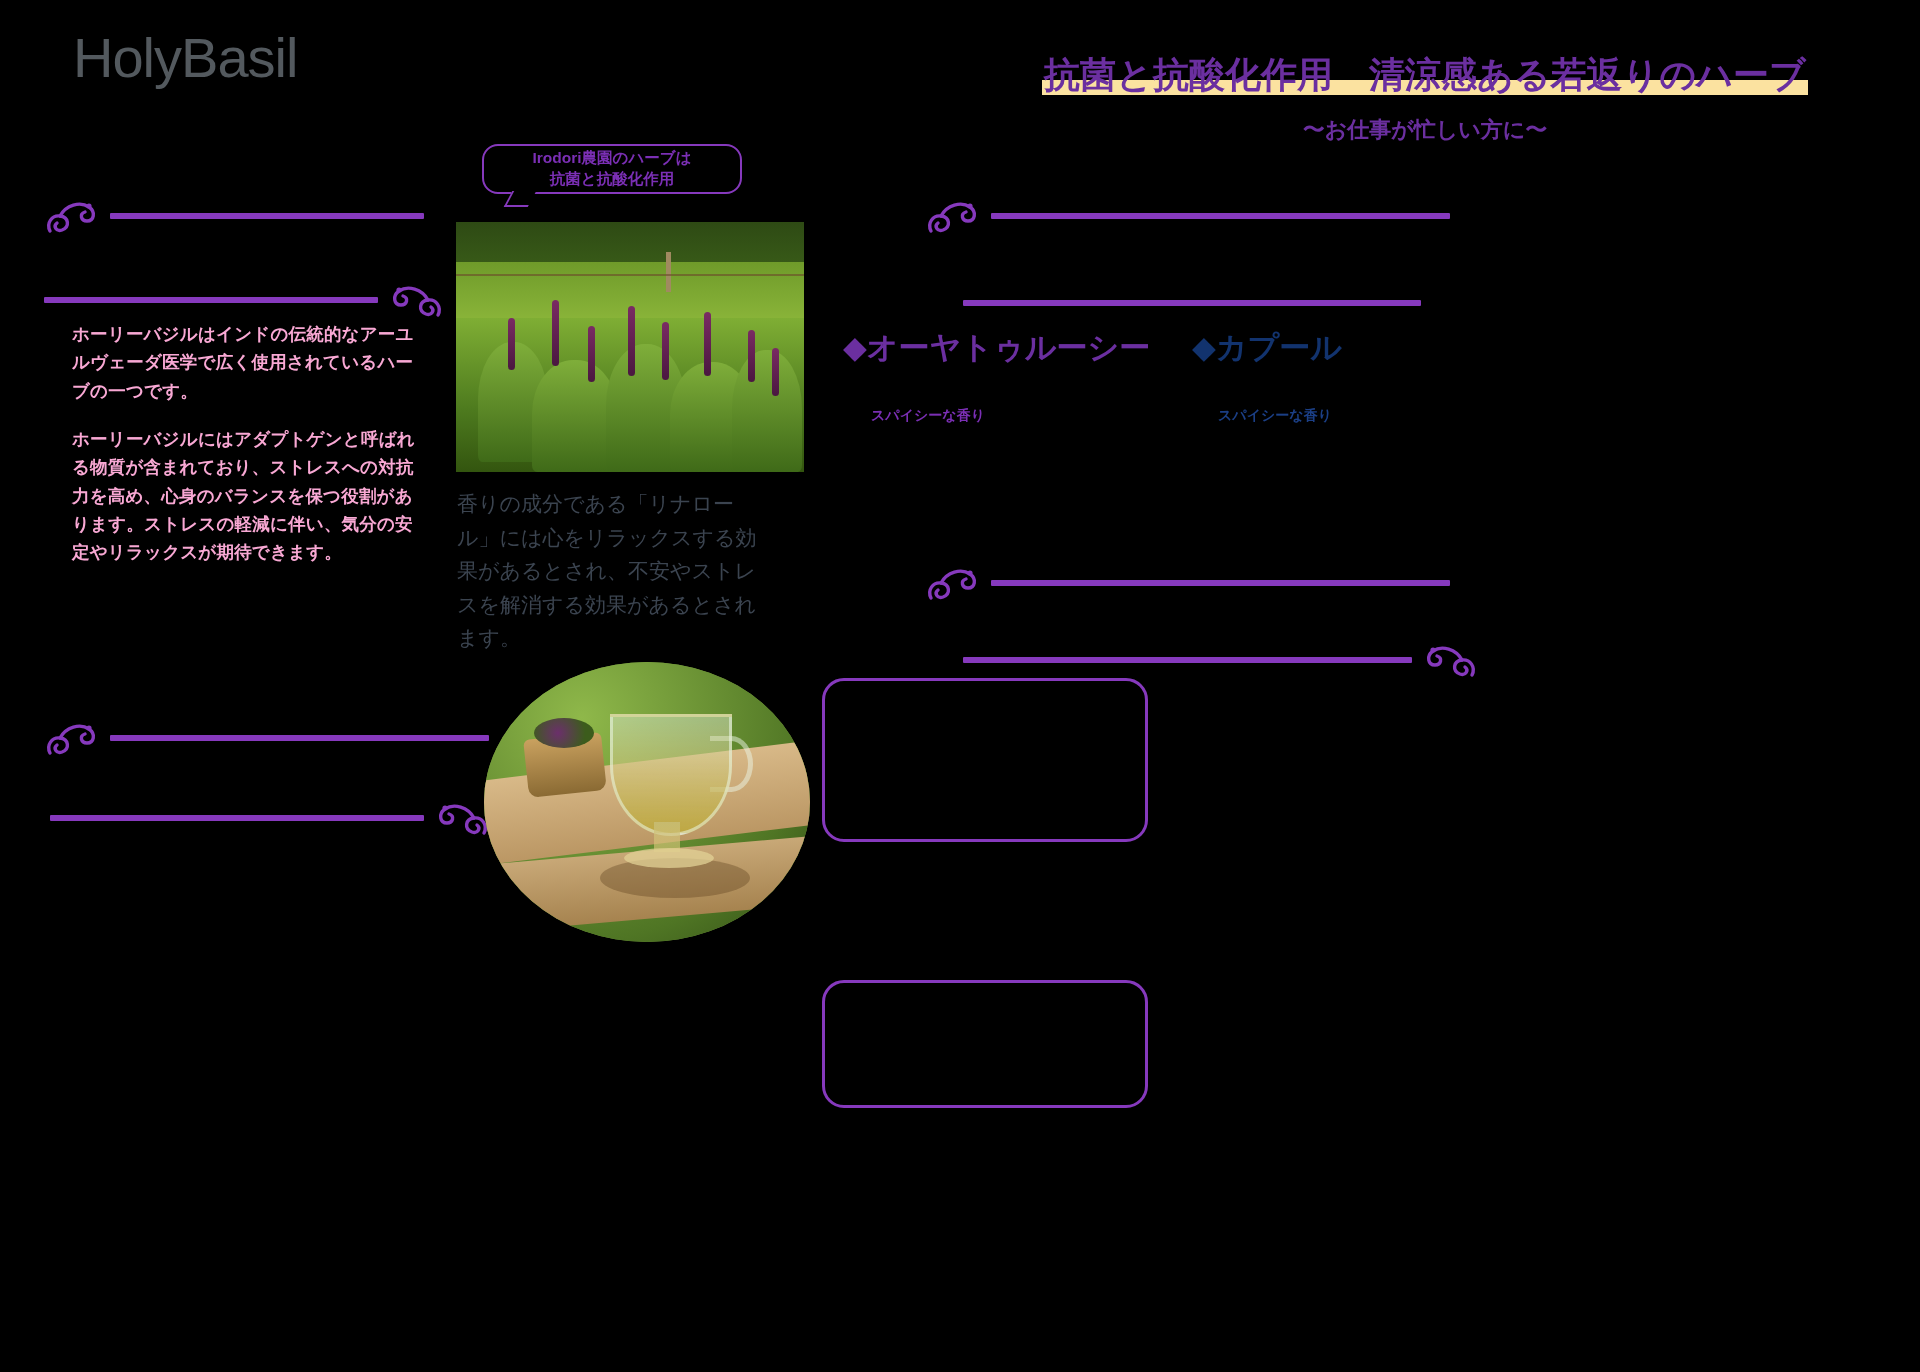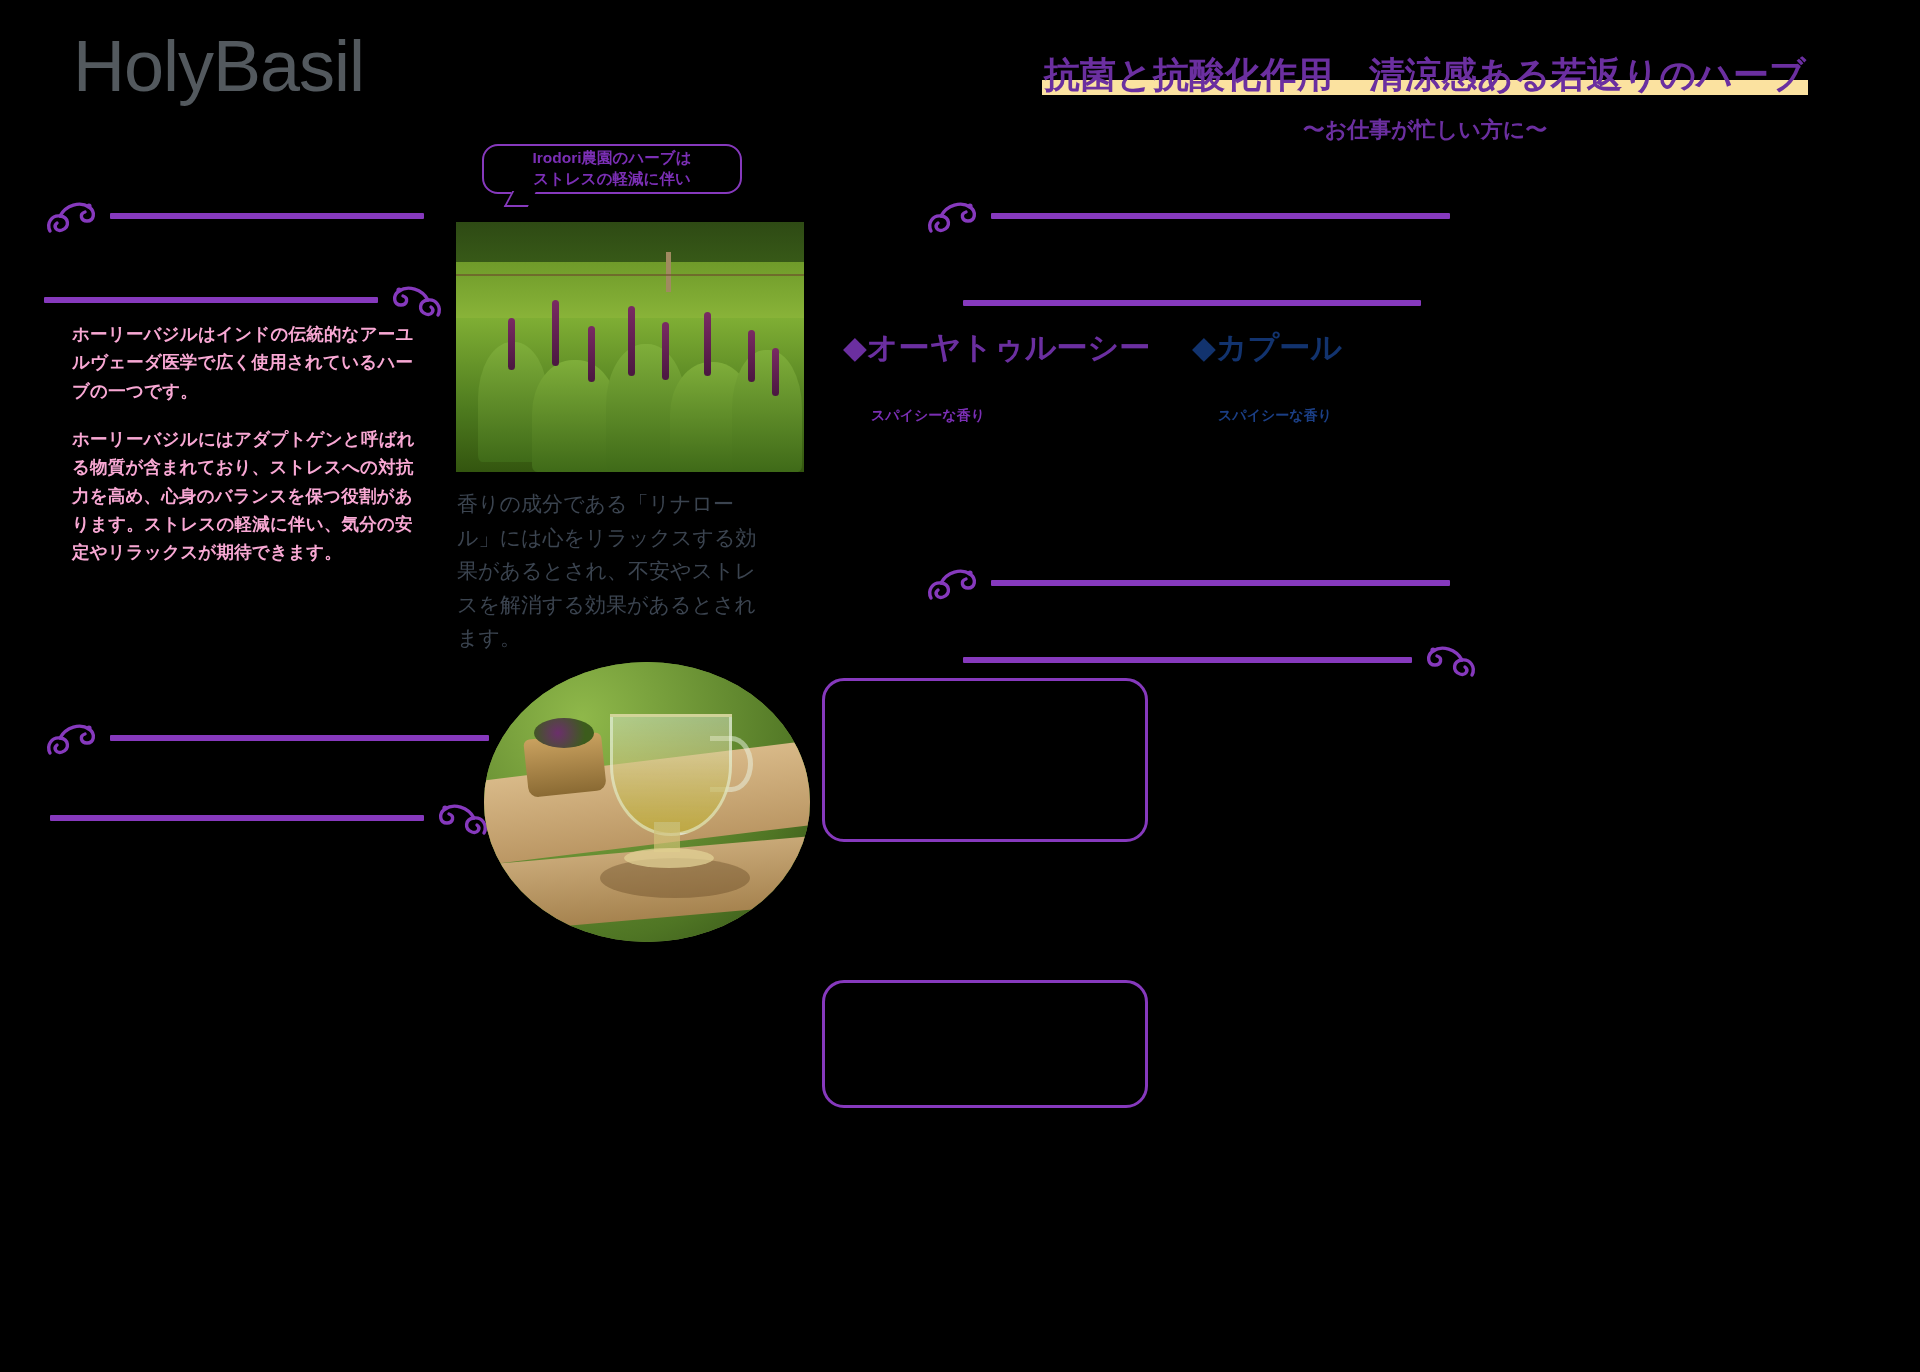--- a/index.html
+++ b/index.html
@@ -2,21 +2,21 @@
 <html><head>
 <meta charset="utf-8">
 <style>
   html,body{margin:0;padding:0;background:#000;}
   body{width:1920px;height:1372px;position:relative;overflow:hidden;
        font-family:"Liberation Sans","DejaVu Sans",sans-serif;}
   .poster{position:absolute;inset:0;background:#000;}
   .abs{position:absolute;}
 
   
-  #brand-title{left:73px;top:30px;font-size:72px;line-height:1;
+  #brand-title{left:73px;top:30px;font-size:56px;line-height:1;
       color:#53595e;font-family:"Liberation Sans",sans-serif;
       font-weight:400;letter-spacing:-1px;}
 
   
   #headline-wrap{left:975px;top:52px;width:900px;text-align:center;}
   #headline{display:inline;font-size:36px;font-weight:700;color:#6b2fa0;
       line-height:1.25;font-family:"DejaVu Serif",serif;
       background:linear-gradient(to top,#fbe2a0 0%,#fbe2a0 36%,rgba(0,0,0,0) 36%);
       padding:0 2px;white-space:nowrap;}
   #subheadline{left:975px;top:115px;width:900px;text-align:center;
@@ -151,21 +151,21 @@
       <path d="M16 23 C22 12 36 8 45 14 C52 19 50 28 43 28 C37 28 35 21 41 19" fill="none" stroke="#8639bd" stroke-width="3.4" stroke-linecap="round"></path>
       <circle cx="45" cy="13" r="2.6" fill="#8639bd"></circle>
     </svg>
     <div class="rule" style="flex:1;margin-right:10px;"></div>
   </div>
 
   <div class="abs" id="balloon">
     <div class="bal-box"></div>
     <div class="bal-txt">
       <span>Irodori農園のハーブは</span>
-      <span>ストレスの軽減に伴い</span>
+      <span>抗菌と抗酸化作用</span>
     </div>
     <div class="bal-tail"></div>
   </div>
 
   <div class="abs" id="photo-field">
     <div class="sky"></div>
       <div class="mid"></div>
       <div class="grass"></div>
     <div class="post"></div>
       <div class="wire"></div>

